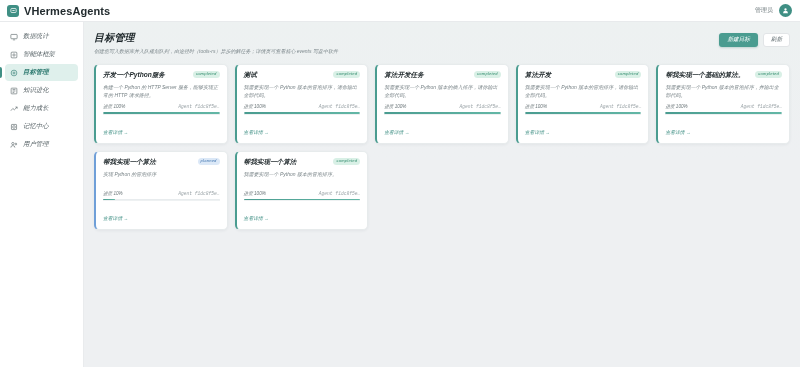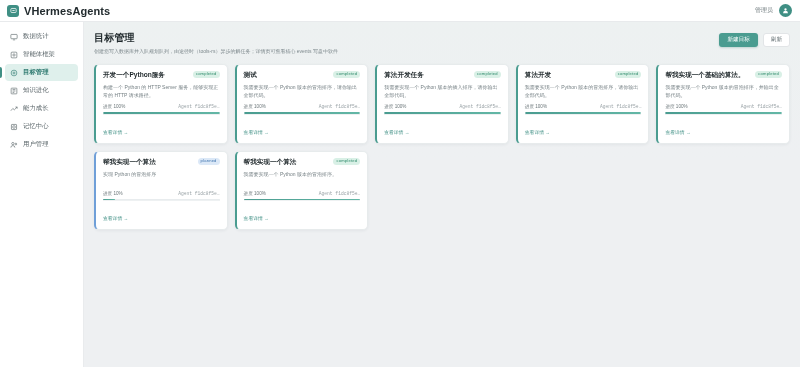--- a/index.html
+++ b/index.html
@@ -30,21 +30,21 @@
   .brand-name { font-size: 11px; font-weight: bold; color: #222b2e; letter-spacing: .1px; }
   .topbar-right { margin-left: auto; display: flex; align-items: center; gap: 6px; }
   .admin-label { font-size: 6px; color: #6a7679; }
   .avatar {
     width: 13px; height: 13px; border-radius: 50%;
     background: #3f8f84; display: flex; align-items: center; justify-content: center;
     color: #ffffff; font-size: 7px;
   }
 
   
-  .body { flex: 1; display: flex; min-height: 0; }
+  .body { flex: 1; display: flex; min-height: 0; font-style: italic; }
 
   
   .sidebar {
     width: 84px; min-width: 84px;
     background: #ffffff;
     border-right: 1px solid #e9ebed;
     padding: 6px 5px 0 5px;
     display: flex; flex-direction: column; gap: 1px;
   }
   .nav-item {

